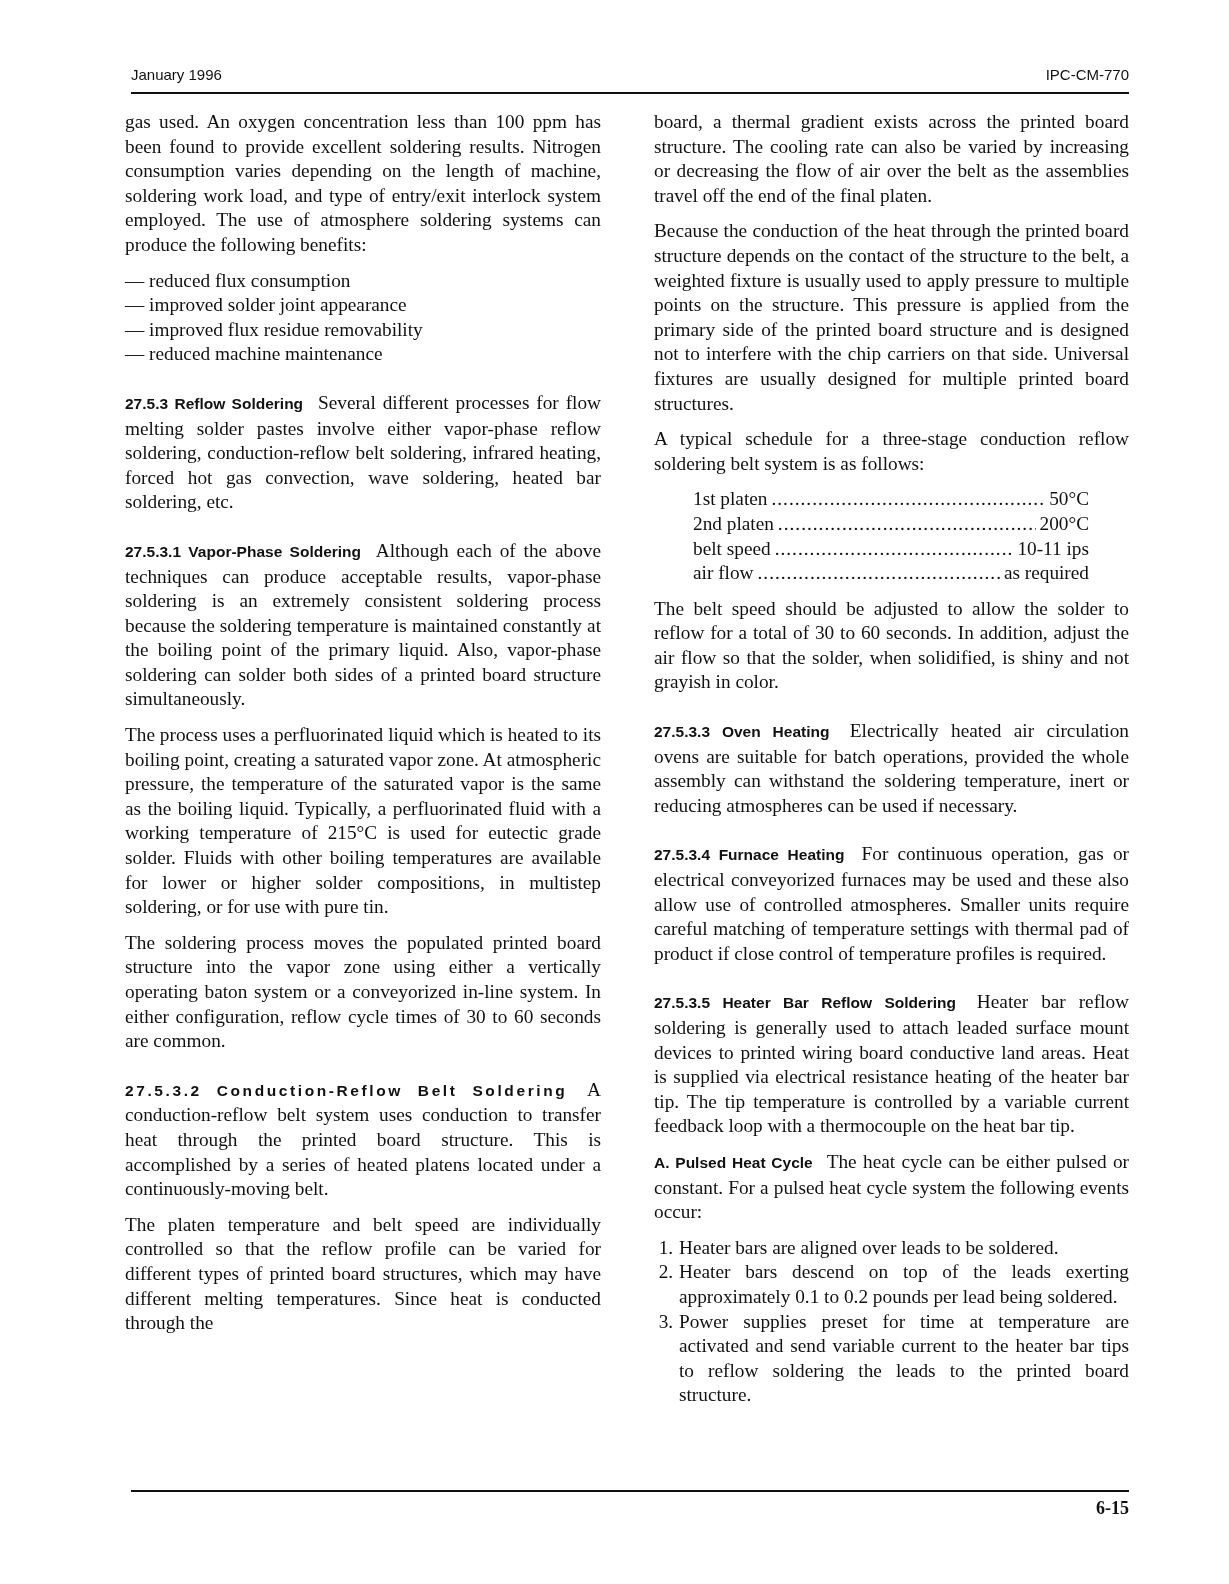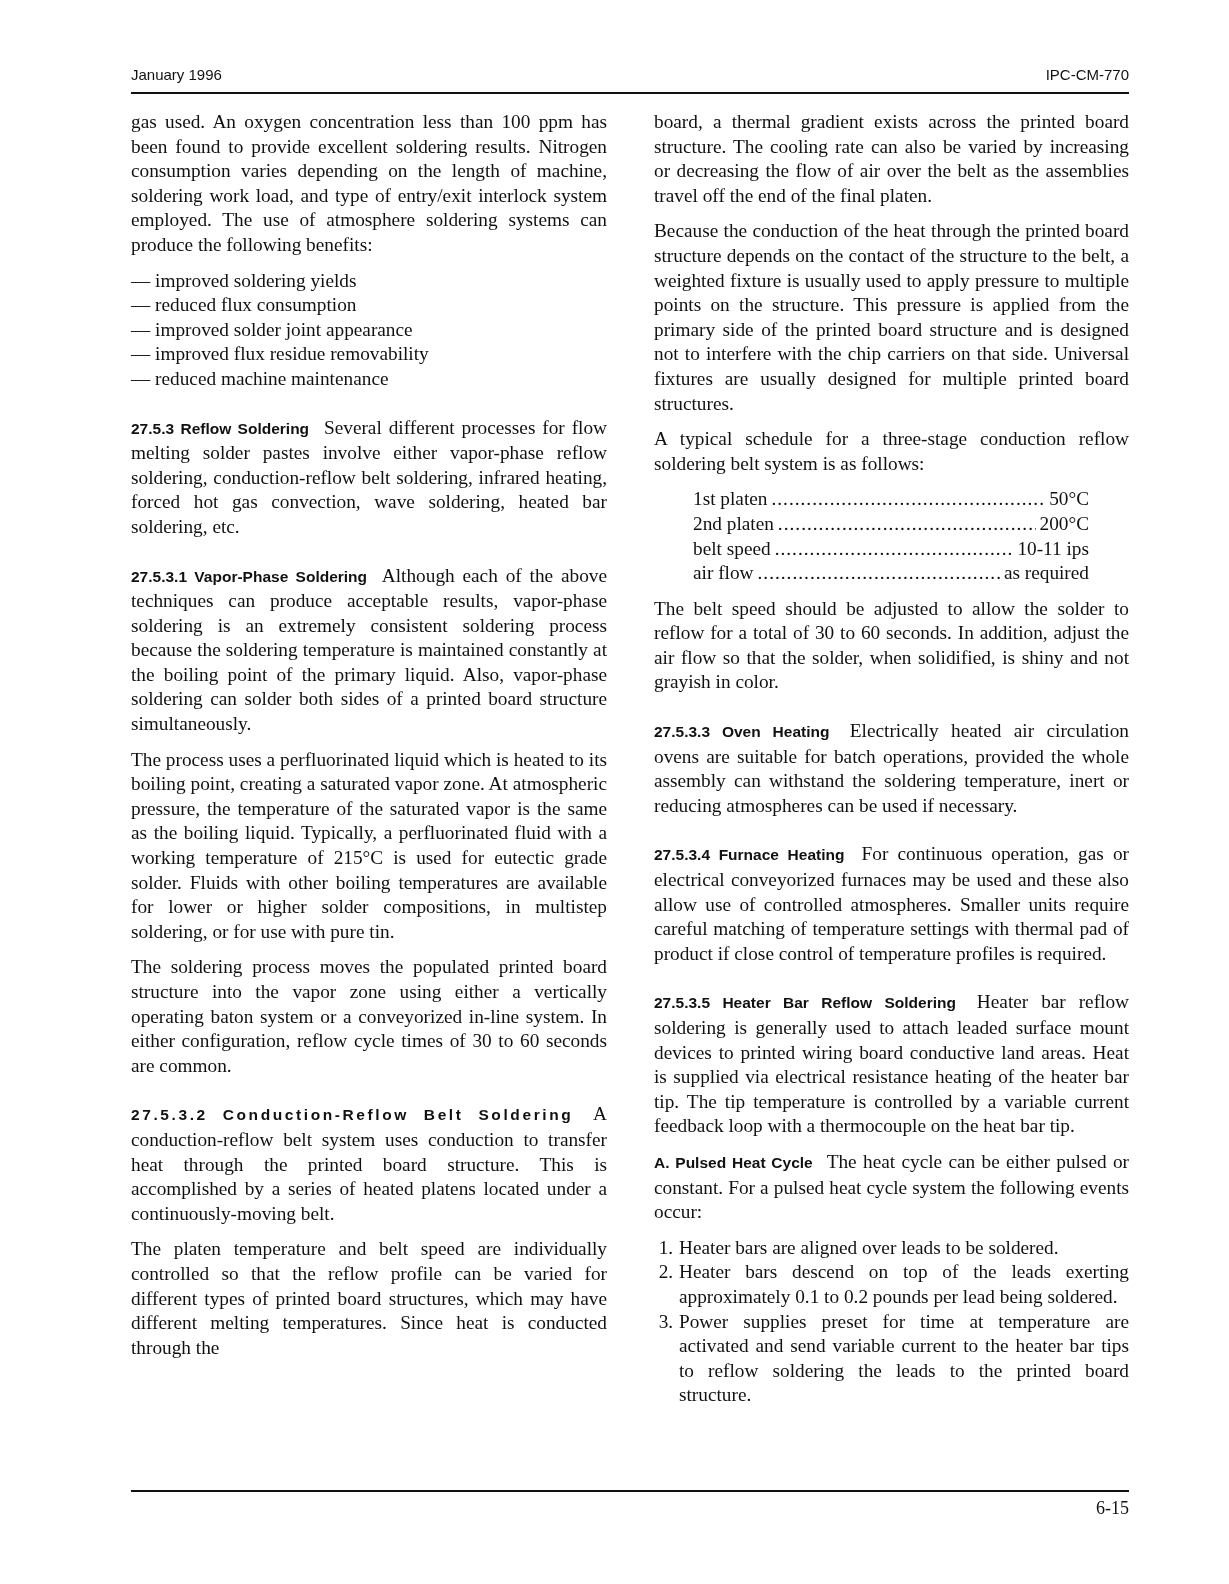--- a/index.html
+++ b/index.html
@@ -3,49 +3,48 @@
 <meta charset="utf-8">
 <style>
   html, body { margin: 0; padding: 0; background: #ffffff; }
   body { width: 1229px; height: 1584px; position: relative; overflow: hidden; color: #111; }
   .header { position: absolute; left: 131px; right: 100px; top: 62px; height: 30px;
     font-family: "Liberation Sans", sans-serif; font-size: 15px; border-bottom: 2px solid #111; text-align: center; }
   .header .left { position: absolute; left: 0; top: 4px; }
   .header .right { position: absolute; right: 0; top: 4px; }
   .col { position: absolute; top: 110px; width: 476px;
     font-family: "Liberation Serif", serif; font-size: 19.3px; line-height: 24.6px; text-align: justify; }
-  .col.left { left: 131px; }
+  .col.left { left: 125px; }
   .col.right { left: 654px; width: 475px; }
   p { margin: 0 0 11px 0; }
   .h { font-family: "Liberation Sans", sans-serif; font-weight: bold; font-size: 15.5px; margin-right: 8px; }
   .h.wide { letter-spacing: 2.6px; }
   .sect { margin-top: 24px; }
   ul.dash { list-style: none; margin: 0 0 11px 0; padding: 0; text-align: left; }
   ul.dash li { margin: 0; }
   .sched { margin: 0 0 11px 39px; width: 396px; }
   .srow { display: flex; align-items: baseline; white-space: nowrap; }
   .srow .dots { flex: 1; overflow: hidden; margin: 0 4px; letter-spacing: 1px; }
   .srow .dots::before { content: "................................................................................................................"; }
   ol.steps { margin: 0; padding: 0 0 0 24px; }
   ol.steps li { margin: 0; padding-left: 1px; }
   .footer-rule { position: absolute; left: 131px; right: 100px; top: 1490px; border-top: 2px solid #111; }
-  .page-num { position: absolute; right: 100px; top: 1498px; font-family: "Liberation Serif", serif; font-size: 18px; }
+  .page-num { position: absolute; right: 100px; top: 1498px; font-family: "Liberation Serif", serif; font-size: 18px; font-weight: bold; }
 </style>
 </head>
 <body>
 
 <div class="header">
   <span class="left">January 1996</span>
   <span class="right">IPC-CM-770</span>
 </div>
 
 <div class="col left">
   <p>gas used. An oxygen concentration less than 100 ppm has been found to provide excellent soldering results. Nitrogen consumption varies depending on the length of machine, soldering work load, and type of entry/exit interlock system employed. The use of atmosphere soldering systems can produce the following benefits:</p>
   <ul class="dash">
-    <li>— improved soldering yields</li>
     <li>— reduced flux consumption</li>
     <li>— improved solder joint appearance</li>
     <li>— improved flux residue removability</li>
     <li>— reduced machine maintenance</li>
   </ul>
   <p class="sect">
     <span class="h">27.5.3 Reflow Soldering</span>
     <span>Several different processes for flow melting solder pastes involve either vapor-phase reflow soldering, conduction-reflow belt soldering, infrared heating, forced hot gas convection, wave soldering, heated bar soldering, etc.</span>
   </p>
   <p class="sect">

